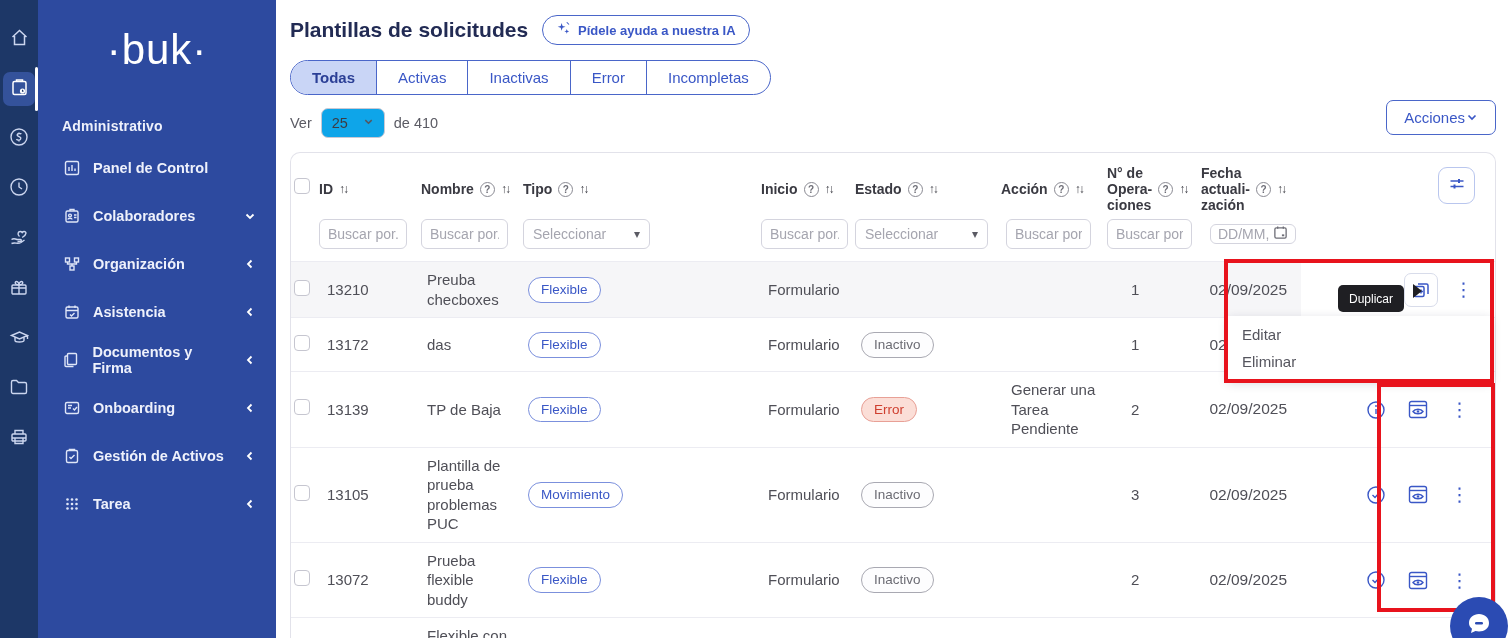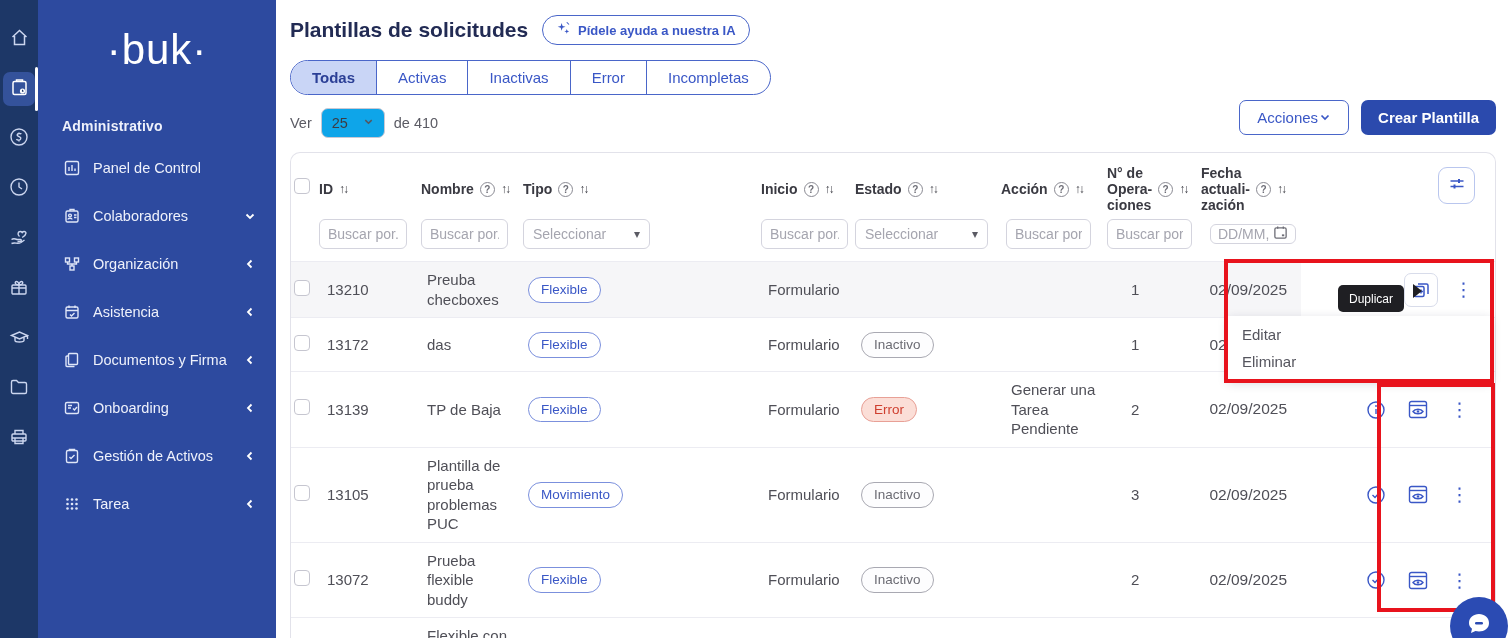--- a/index.html
+++ b/index.html
@@ -11,21 +11,21 @@
   .rail { width:38px; background:#1d3767; display:flex; flex-direction:column; align-items:center; padding-top:14px; flex-shrink:0; }
   .rail-item { width:38px; height:50px; display:flex; align-items:center; justify-content:center; color:#ccd6ef; position:relative; cursor:pointer; }
   .rail-item svg { position:relative; z-index:2; }
   .rail-item.selected .sel-bg { position:absolute; left:3px; top:8px; width:32px; height:34px; background:#34529b; border-radius:7px; }
   .rail-item.selected .sel-bar { position:absolute; right:0; top:3px; width:3px; height:44px; background:#fff; border-radius:2px; }
 
   
   .menu { width:238px; background:#2d4a9f; color:#eef1fb; flex-shrink:0; padding-top:26px; }
   .logo { text-align:center; font-size:42px; font-weight:500; color:#fff; letter-spacing:1px; margin-bottom:34px; }
   .section-label { padding:10px 0 10px 24px; font-weight:bold; font-size:14px; letter-spacing:.2px; }
-  .menu-item { display:flex; align-items:center; gap:13px; padding:0 20px 0 25px; height:48px; font-size:14.5px; cursor:pointer; }
+  .menu-item { display:flex; align-items:center; gap:13px; padding:0 20px 0 25px; height:48px; font-size:14.5px; cursor:pointer;font-weight:bold; }
   .menu-item .mi-icon { width:17px; display:flex; justify-content:center; color:#dfe6f8; }
   .menu-item .chev { margin-left:auto; display:flex; }
 
   
   .main { flex:1; position:relative; background:#fff; }
   .title-row { display:flex; align-items:center; gap:14px; padding:15px 0 0 14px; }
   .page-title { font-size:21px; font-weight:bold; color:#222b54; }
   .ai-pill { display:flex; align-items:center; gap:7px; border:1px solid #4a66c9; border-radius:15px; color:#3a57c6; font-size:13px; font-weight:bold; padding:5px 13px; background:#fff; cursor:pointer; }
   .tabs { display:inline-flex; border:1px solid #4a66c9; border-radius:18px; overflow:hidden; margin:15px 0 0 14px; background:#fff; }
   .tab { padding:8px 21px; color:#3a57c6; font-size:15px; border-right:1px solid #4a66c9; cursor:pointer; }
@@ -306,21 +306,20 @@
       <span>de 410</span>
     </div>
 
     <div class="top-buttons">
       <button class="btn-outline">
         <span>Acciones</span>
         <span><svg width="12" height="12" viewBox="0 0 12 12" fill="none" stroke="#3a57c6" stroke-width="1.7">
               <path d="M2.5 4.5 L6 8 L9.5 4.5"></path>
             </svg></span>
       </button>
-      <button class="btn-primary">Crear Plantilla</button>
     </div>
 
     
     <div class="card">
 
       <button class="col-settings">
         <span><svg width="18" height="18" viewBox="0 0 18 18" fill="none" stroke="#3a57c6" stroke-width="1.6">
               <path d="M2.5 6 H15.5 M2.5 11.5 H15.5"></path>
               <path d="M11 4 V8 M6.5 9.5 V13.5" stroke-width="2"></path>
             </svg></span>

